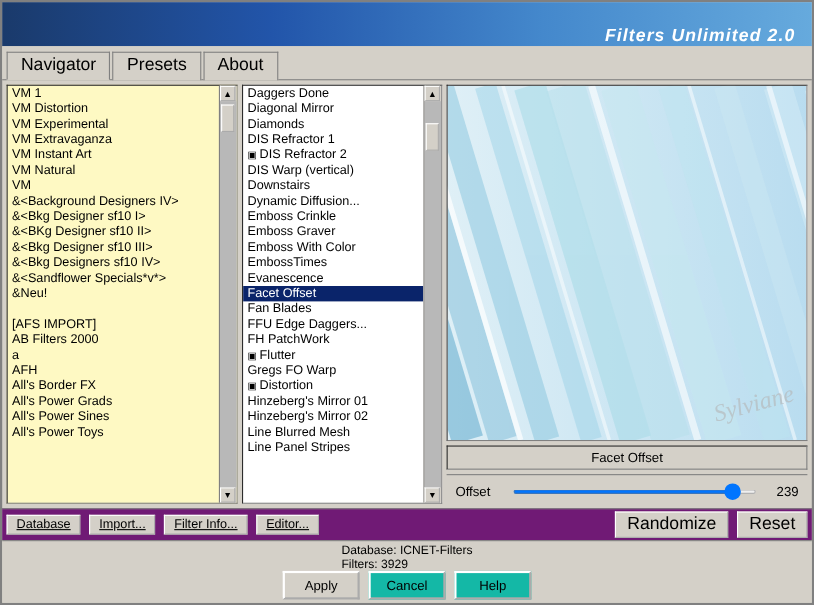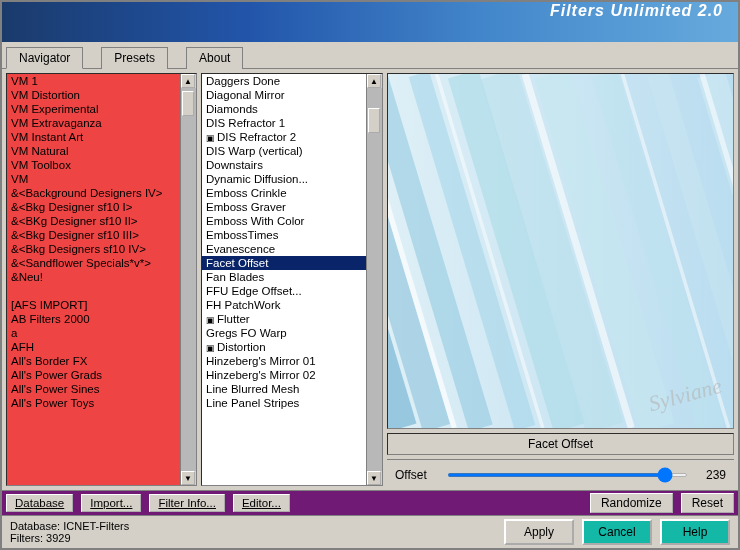--- a/index.html
+++ b/index.html
@@ -18,21 +18,21 @@
       background: #d4d0c8;
       border: 2px solid #808080;
       display: flex;
       flex-direction: column;
     }
 
     .title-bar {
       height: 40px;
       background: linear-gradient(to right, #1a3a6b, #2255aa, #4488cc, #66aadd);
       display: flex;
-      align-items: flex-start;
+      align-items: flex-end;
       justify-content: flex-end;
       padding-right: 15px;
     }
 
     .title-bar-text {
       color: white;
       font-style: italic;
       font-weight: bold;
       font-size: 16px;
       letter-spacing: 1px;
@@ -44,22 +44,22 @@
       padding: 4px 4px 0 4px;
       border-bottom: 1px solid #808080;
     }
 
     .tab {
       padding: 3px 12px;
       border: 1px solid #808080;
       border-bottom: none;
       background: #d4d0c8;
       cursor: pointer;
-      font-size: 12px;
-      margin-right: 18px;
+      font-size: 16px;
+      margin-right: 2px;
       position: relative;
       top: 1px;
     }
 
     .tab.active {
       background: #d4d0c8;
       border-bottom: 1px solid #d4d0c8;
       z-index: 1;
     }
 
@@ -182,31 +182,32 @@
       text-decoration: underline;
     }
 
     .spacer { flex: 1; }
 
     .reset-btn, .randomize-btn {
       padding: 2px 10px;
       background: #d4d0c8;
       border: 1px outset #fff;
       cursor: pointer;
-      font-size: 12px;
+      font-size: 16px;
     }
 
     .status-bar {
       display: flex;
       padding: 3px 8px;
       border-top: 1px solid #808080;
       background: #d4d0c8;
       font-size: 11px;
       align-items: center;
       justify-content: space-between;
+      flex-direction: column;
     }
 
     .status-left {
       display: flex;
       flex-direction: column;
     }
 
     .action-buttons {
       display: flex;
       gap: 8px;
@@ -262,29 +263,28 @@
     <div class="tab">
       <span>Presets</span>
     </div>
     <div class="tab">
       <span>About</span>
     </div>
   </div>
 
   <div class="main-content">
 
-    <div style="display:flex; width:191px; border: 1px inset #808080; background:#ef4444;">
+    <div style="display:flex; width:210px; border: 1px inset #808080; background:#fef9c3;">
       <div class="left-list">
         <div class="left-list-item">VM 1</div>
         <div class="left-list-item">VM Distortion</div>
         <div class="left-list-item">VM Experimental</div>
         <div class="left-list-item">VM Extravaganza</div>
         <div class="left-list-item">VM Instant Art</div>
         <div class="left-list-item">VM Natural</div>
-        <div class="left-list-item">VM Toolbox</div>
         <div class="left-list-item">VM</div>
         <div class="left-list-item">&amp;&lt;Background Designers IV&gt;</div>
         <div class="left-list-item">&amp;&lt;Bkg Designer sf10 I&gt;</div>
         <div class="left-list-item">&amp;&lt;BKg Designer sf10 II&gt;</div>
         <div class="left-list-item">&amp;&lt;Bkg Designer sf10 III&gt;</div>
         <div class="left-list-item">&amp;&lt;Bkg Designers sf10 IV&gt;</div>
         <div class="left-list-item">&amp;&lt;Sandflower Specials*v*&gt;</div>
         <div class="left-list-item">&amp;Neu!</div>
         <div class="left-list-item">&nbsp;</div>
         <div class="left-list-item">[AFS IMPORT]</div>
@@ -315,21 +315,21 @@
         <div class="middle-list-item">DIS Warp (vertical)</div>
         <div class="middle-list-item">Downstairs</div>
         <div class="middle-list-item">Dynamic Diffusion...</div>
         <div class="middle-list-item">Emboss Crinkle</div>
         <div class="middle-list-item">Emboss Graver</div>
         <div class="middle-list-item">Emboss With Color</div>
         <div class="middle-list-item">EmbossTimes</div>
         <div class="middle-list-item">Evanescence</div>
         <div class="middle-list-item selected">Facet Offset</div>
         <div class="middle-list-item">Fan Blades</div>
-        <div class="middle-list-item">FFU Edge Offset...</div>
+        <div class="middle-list-item">FFU Edge Daggers...</div>
         <div class="middle-list-item">FH PatchWork</div>
         <div class="middle-list-item has-icon">Flutter</div>
         <div class="middle-list-item">Gregs FO Warp</div>
         <div class="middle-list-item has-icon">Distortion</div>
         <div class="middle-list-item">Hinzeberg's Mirror 01</div>
         <div class="middle-list-item">Hinzeberg's Mirror 02</div>
         <div class="middle-list-item">Line Blurred Mesh</div>
         <div class="middle-list-item">Line Panel Stripes</div>
       </div>
       <div style="width:16px; background:#d4d0c8; border-left:1px solid #808080; display:flex; flex-direction:column;">

